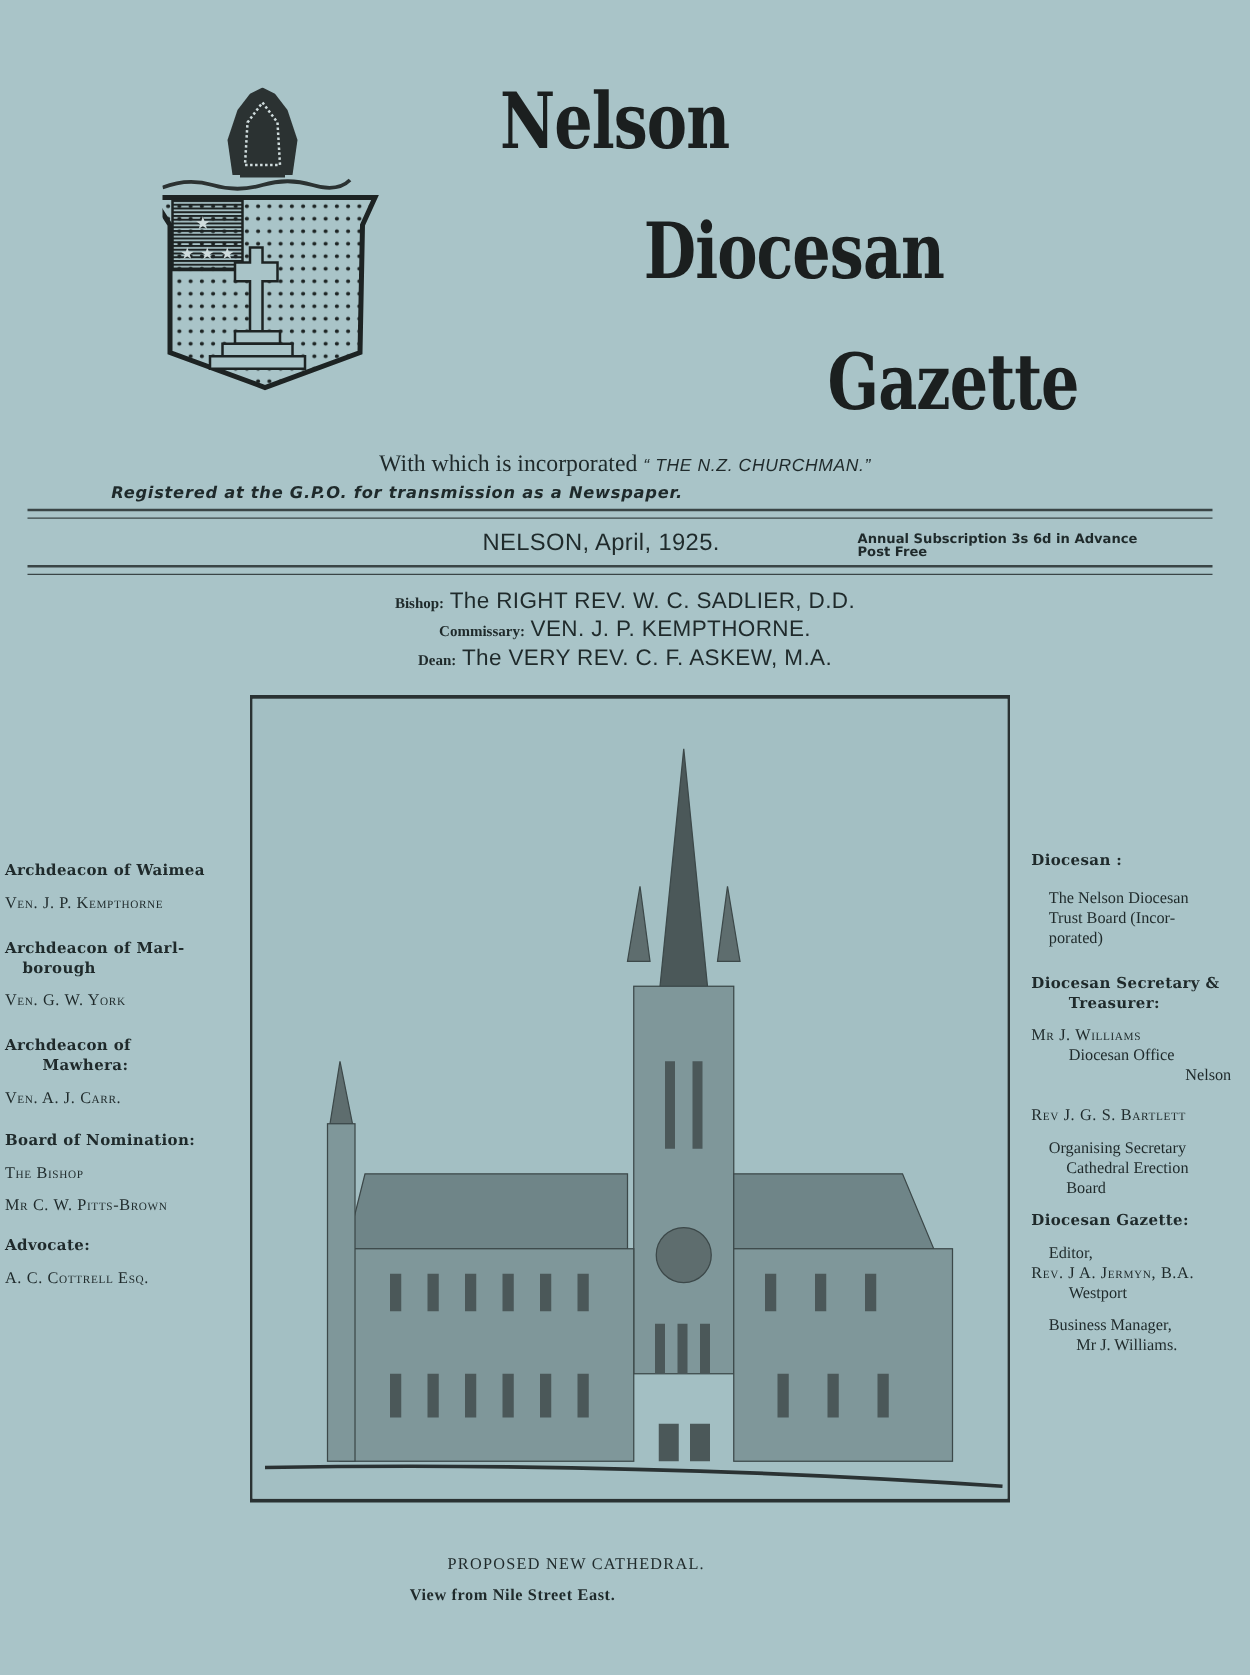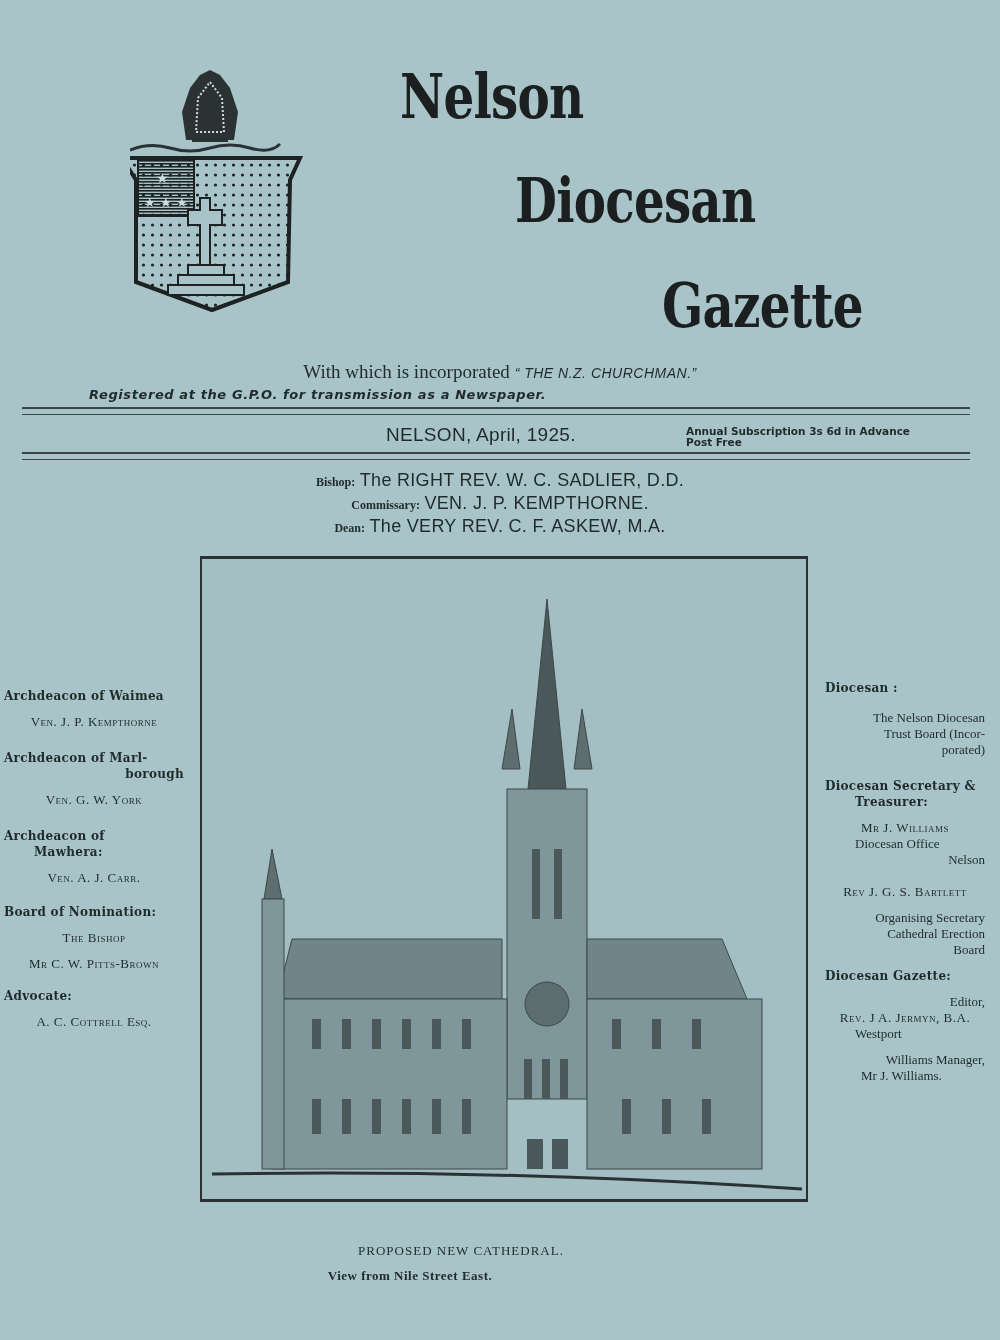--- a/index.html
+++ b/index.html
@@ -30,26 +30,26 @@
   .dateline { left:386px; top:424px; font-family:"Liberation Sans",sans-serif; font-size:19px; letter-spacing:0.3px; }
   .subscr { left:686px; top:426px; font-family:"DejaVu Sans",sans-serif; font-weight:bold; font-size:10.5px; line-height:11px; }
   .officers { left:0; width:1000px; top:470px; text-align:center; font-size:18px; line-height:21px; }
   .officers .role { font-weight:bold; font-family:Liberation Serif, serif; font-size:12px; }
   .officers .name { font-family:"Liberation Sans",sans-serif; font-size:18px; letter-spacing:0.3px; }
   .picture { left:200px; top:556px; width:604px; height:640px; border:2px solid #2a3233; border-top-width:3px; border-bottom-width:3px; }
   .caption1 { left:0; width:922px; top:1243px; text-align:center; font-size:13px; letter-spacing:1px; }
   .caption2 { left:0; width:820px; top:1268px; text-align:center; font-size:13px; font-weight:bold; letter-spacing:0.5px; }
   .col { font-size:13px; line-height:16px; }
   .col .h { font-weight:bold; font-family:"DejaVu Serif",serif; font-size:12px; letter-spacing:0.3px; }
-  .col .sc { font-variant:small-caps; letter-spacing:0.5px;text-align:center; }
+  .col .sc { font-variant:small-caps; letter-spacing:0.5px; }
   .left-col { left:4px; top:688px; width:180px; }
   .right-col { left:825px; top:680px; width:160px; }
   .blk { margin-bottom:10px; }
   .ind { padding-left:30px; }
-  .ind2 { padding-left:14px;text-align:right; }
+  .ind2 { padding-left:14px; }
   .right-a { text-align:right; }
 </style>
 </head>
 <body>
 
 <div class="abs crest">
   <svg width="180" height="260" viewBox="0 0 180 260">
     <defs>
       <pattern id="dots" x="0" y="0" width="9" height="10" patternUnits="userSpaceOnUse">
         <circle cx="4.5" cy="5" r="1.6" fill="#1d2323"></circle>
@@ -223,16 +223,16 @@
   </div>
   <div class="blk" style="margin-top:0">
     <div class="h">Diocesan Gazette:</div>
   </div>
   <div class="blk">
     <div class="ind2">Editor,</div>
     <div class="sc">Rev. J A. Jermyn, B.A.</div>
     <div class="ind">Westport</div>
   </div>
   <div class="blk">
-    <div class="ind2">Williams Manager,</div>
+    <div class="ind2">Business Manager,</div>
     <div class="ind" style="padding-left:36px">Mr J. Williams.</div>
   </div>
 </div>
 
 </body></html>

